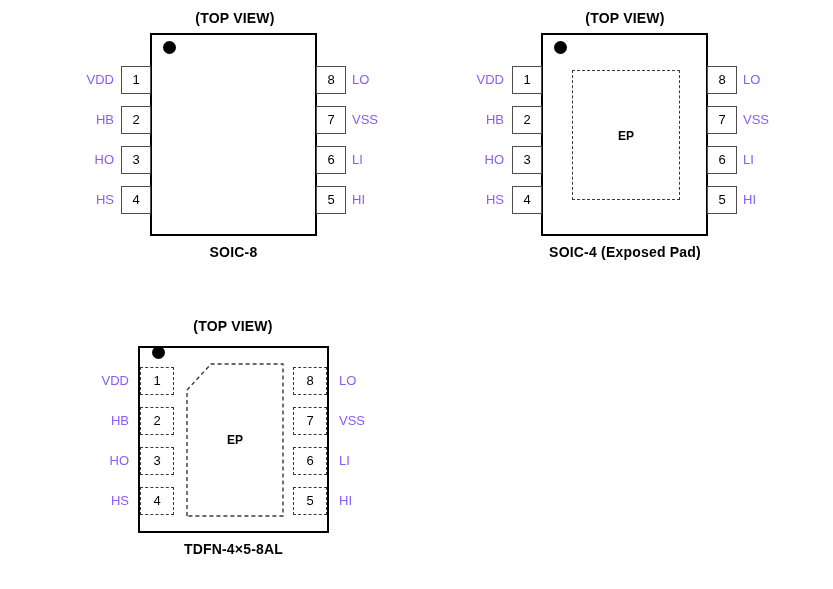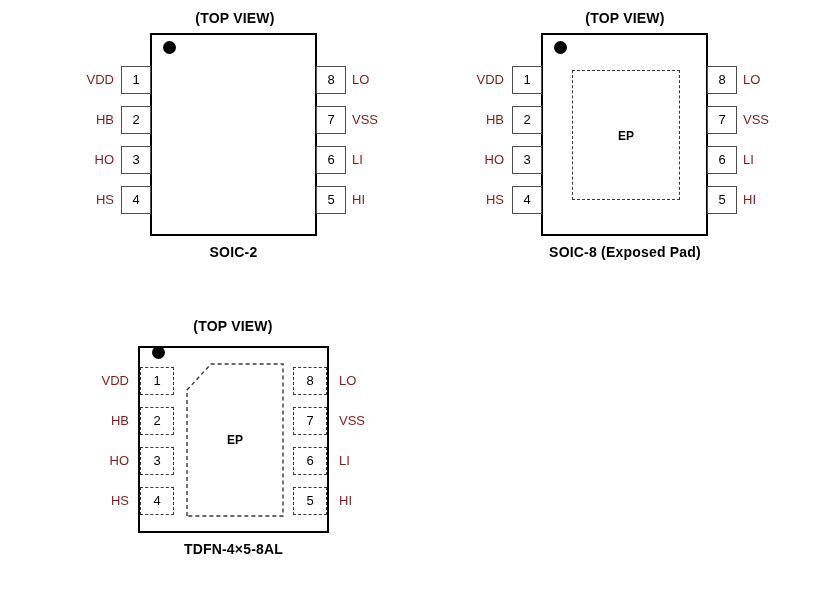--- a/index.html
+++ b/index.html
@@ -82,21 +82,21 @@
     text-align: center;
     color: #000;
   }
 
   
   .pin-label {
     position: absolute;
     font-size: 13px;
     line-height: 28px;
     white-space: nowrap;
-    color: #7f1d1d;
+    color: #8b5cf6;
   }
   .pin-label.left  { text-align: right; }
   .pin-label.right { text-align: left; }
 
   
   .ep-box {
     position: absolute;
     border: 1px dashed #3a3a3a;
     box-sizing: border-box;
     background: transparent;
@@ -142,21 +142,21 @@
 
   <div class="lead" style="left:316px; top:106px;">7</div>
   <div class="pin-label right" style="left:352px; top:106px; width:60px;">VSS</div>
 
   <div class="lead" style="left:316px; top:146px;">6</div>
   <div class="pin-label right" style="left:352px; top:146px; width:60px;">LI</div>
 
   <div class="lead" style="left:316px; top:186px;">5</div>
   <div class="pin-label right" style="left:352px; top:186px; width:60px;">HI</div>
 
-  <div class="pkg-caption" style="left:150px; top:244px; width:167px;">SOIC-2</div>
+  <div class="pkg-caption" style="left:150px; top:244px; width:167px;">SOIC-8</div>
 </div>
 
 <div class="pkg" style="left:0px; top:0px; width:833px; height:280px;">
 
   <div class="top-view-title" style="left:510px; top:10px; width:230px;">(TOP VIEW)</div>
 
   <div class="body-solid" style="left:541px; top:33px; width:167px; height:203px;"></div>
 
   <div class="pin1-dot" style="left:554px; top:41px;"></div>
 
@@ -180,21 +180,21 @@
 
   <div class="lead" style="left:707px; top:106px;">7</div>
   <div class="pin-label right" style="left:743px; top:106px; width:60px;">VSS</div>
 
   <div class="lead" style="left:707px; top:146px;">6</div>
   <div class="pin-label right" style="left:743px; top:146px; width:60px;">LI</div>
 
   <div class="lead" style="left:707px; top:186px;">5</div>
   <div class="pin-label right" style="left:743px; top:186px; width:60px;">HI</div>
 
-  <div class="pkg-caption" style="left:525px; top:244px; width:200px;">SOIC-8 (Exposed Pad)</div>
+  <div class="pkg-caption" style="left:525px; top:244px; width:200px;">SOIC-4 (Exposed Pad)</div>
 </div>
 
 <div class="pkg" style="left:0px; top:0px; width:420px; height:589px;">
 
   <div class="top-view-title" style="left:118px; top:318px; width:230px;">(TOP VIEW)</div>
 
   <div class="body-solid" style="left:138px; top:346px; width:191px; height:187px;"></div>
 
   <div class="pin1-dot" style="left:152px; top:346px;"></div>
 

